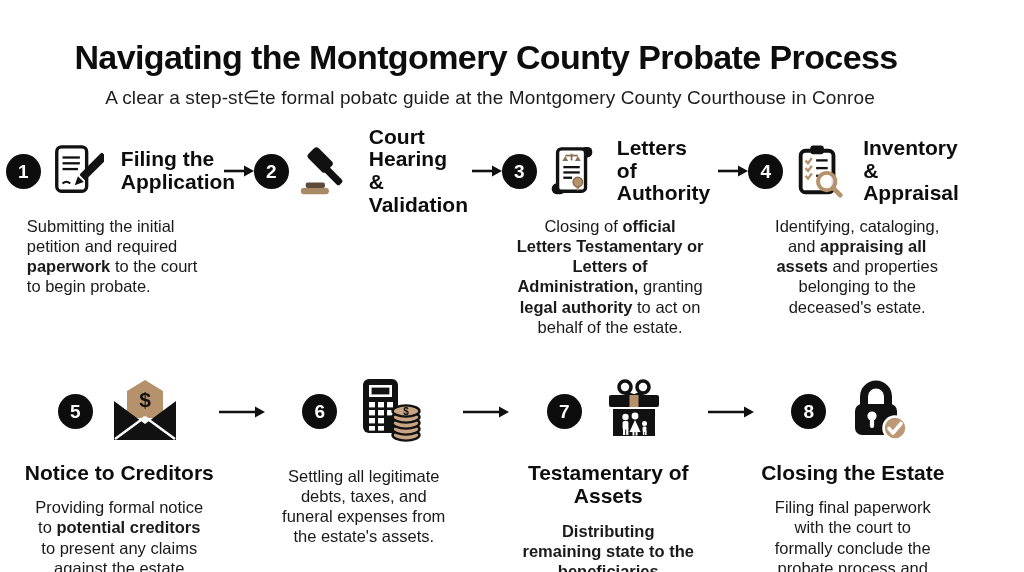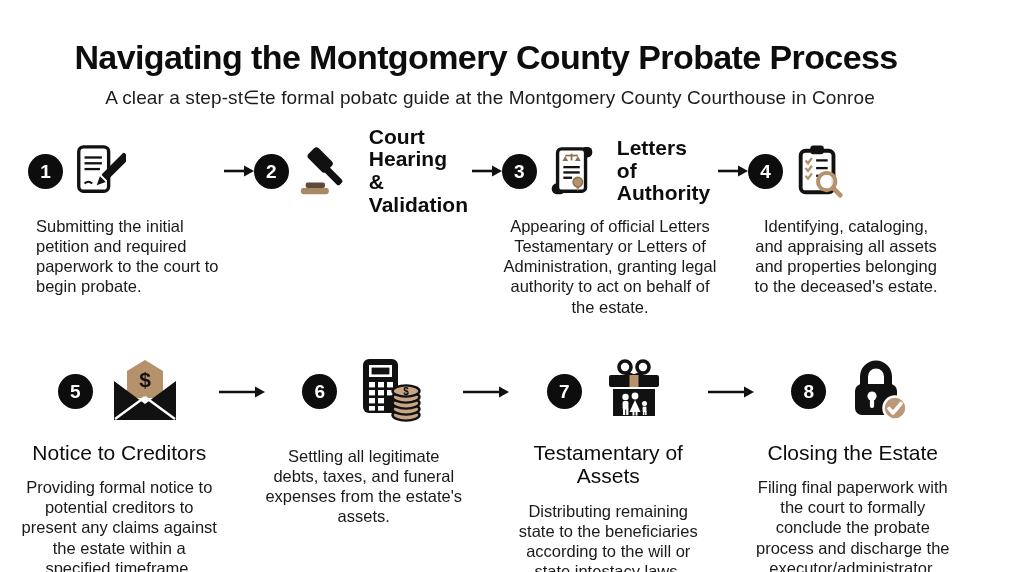--- a/index.html
+++ b/index.html
@@ -31,26 +31,26 @@
   .head2{display:flex;align-items:center;justify-content:center;gap:16px;height:82px;}
 
   .badge{
     flex:0 0 auto;width:35px;height:35px;border-radius:50%;
     background:#0d0d0d;color:#fff;font-size:19px;font-weight:700;
     display:flex;align-items:center;justify-content:center;line-height:1;
   }
   .icon{flex:0 0 auto;display:flex;align-items:center;justify-content:center;}
 
   .t1{margin:8px;font-size:21px;font-weight:700;line-height:1.08;white-space:pre-line;color:#0d0d0d;}
-  .t2{margin:8px 0 0;font-size:21px;font-weight:400;line-height:1.12;white-space:pre-line;color:#0d0d0d;}
-
-  .desc{margin:13px 0 0;font-size:16.5px;line-height:1.22;color:#1a1a1a;}
+  .t2{margin:8px 0 0;font-size:21px;font-weight:700;line-height:1.12;white-space:pre-line;color:#0d0d0d;}
+
+  .desc{margin:13px 13px 0;font-size:16.5px;line-height:1.22;color:#1a1a1a;}
   .desc.left{text-align:left;padding-left:8px;}
   .desc.center{text-align:center;}
-  .desc .b{font-weight:400;}
+  .desc .b{font-weight:700;}
 
   .arrow{flex:0 0 auto;display:flex;align-items:center;}
   .arrow.short{width:30px;margin-top:24px;}
   .arrow.long{width:46px;margin-top:33px;}
 </style>
 </head>
 <body>
 
 <div class="canvas">
 
@@ -70,20 +70,22 @@
             <line x1="13" y1="14" x2="31" y2="14" stroke="#111" stroke-width="2.4"></line>
             <line x1="13" y1="20" x2="31" y2="20" stroke="#111" stroke-width="2.4"></line>
             <line x1="13" y1="26" x2="29" y2="26" stroke="#111" stroke-width="2.4"></line>
             <path d="M13 41 q4 -4 8 0" fill="none" stroke="#111" stroke-width="2"></path>
             <g transform="rotate(45 41 27)">
               <rect x="37" y="5" width="8.5" height="33" rx="1.5" fill="#111"></rect>
               <polygon points="37,40 45.5,40 41.2,49" fill="#111"></polygon>
             </g>
           </svg>
         </span>
+        <h2 class="t1">Filing the
+Application</h2>
       </div>
       <p class="desc left"><span>Submitting the initial petition and required </span><span class="b">paperwork</span><span> to the court to begin probate.</span></p>
     </div>
 
     <span class="arrow short">
       <svg width="30" height="16" viewBox="0 0 30 16">
           <line x1="0" y1="8" x2="21" y2="8" stroke="#111" stroke-width="2.6"></line>
           <polygon points="20,2.5 30,8 20,13.5" fill="#111"></polygon>
         </svg>
     </span>
@@ -128,21 +130,21 @@
             <line x1="18" y1="24" x2="35" y2="24" stroke="#111" stroke-width="2.4"></line>
             <line x1="18" y1="29.5" x2="35" y2="29.5" stroke="#111" stroke-width="2.4"></line>
             <line x1="18" y1="35" x2="27" y2="35" stroke="#111" stroke-width="2.4"></line>
             <polygon points="30,42 33,49 36,42" fill="#b5916c"></polygon>
             <circle cx="33" cy="39.5" r="5" fill="#b5916c" stroke="#8a6f52" stroke-width="1.4"></circle>
           </svg>
         </span>
         <h2 class="t1">Letters of
 Authority</h2>
       </div>
-      <p class="desc center"><span>Appearing of </span><span class="b">official Letters Testamentary or Letters of Administration,</span><span> granting </span><span class="b">legal authority</span><span> to act on behalf of the estate.</span></p>
+      <p class="desc center"><span>Closing of </span><span class="b">official Letters Testamentary or Letters of Administration,</span><span> granting </span><span class="b">legal authority</span><span> to act on behalf of the estate.</span></p>
     </div>
 
     <span class="arrow short">
       <svg width="30" height="16" viewBox="0 0 30 16">
           <line x1="0" y1="8" x2="21" y2="8" stroke="#111" stroke-width="2.6"></line>
           <polygon points="20,2.5 30,8 20,13.5" fill="#111"></polygon>
         </svg>
     </span>
 
     <div class="step r1">
@@ -157,20 +159,22 @@
               <path d="M14 25 l2.6 3 4-5.5"></path>
               <path d="M14 33 l2.6 3 4-5.5"></path>
             </g>
             <line x1="25" y1="17" x2="37" y2="17" stroke="#111" stroke-width="2.4"></line>
             <line x1="25" y1="25" x2="37" y2="25" stroke="#111" stroke-width="2.4"></line>
             <line x1="25" y1="33" x2="30" y2="33" stroke="#111" stroke-width="2.4"></line>
             <circle cx="36" cy="39" r="9" fill="#fff" fill-opacity="0.85" stroke="#b5916c" stroke-width="4"></circle>
             <line x1="42.5" y1="45.5" x2="50" y2="53" stroke="#b5916c" stroke-width="5" stroke-linecap="round"></line>
           </svg>
         </span>
+        <h2 class="t1">Inventory &amp;
+Appraisal</h2>
       </div>
       <p class="desc center"><span>Identifying, cataloging, and </span><span class="b">appraising all assets</span><span> and properties belonging to the deceased's estate.</span></p>
     </div>
 
   </div>
 
   <div class="row2">
 
     <div class="step r2">
       <div class="head2">

